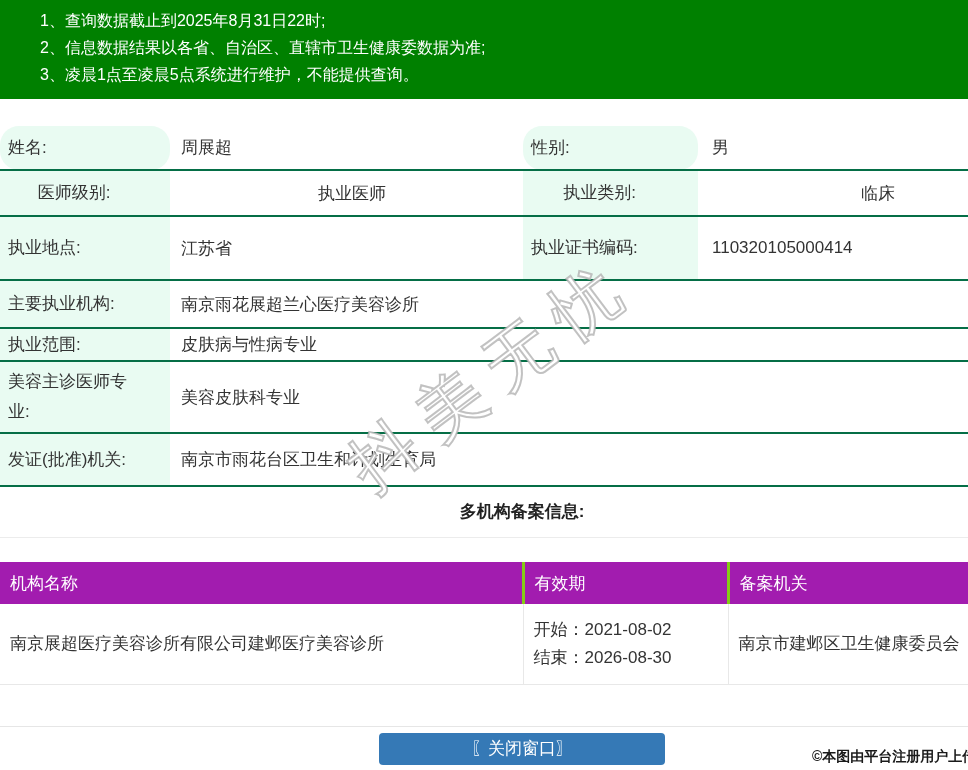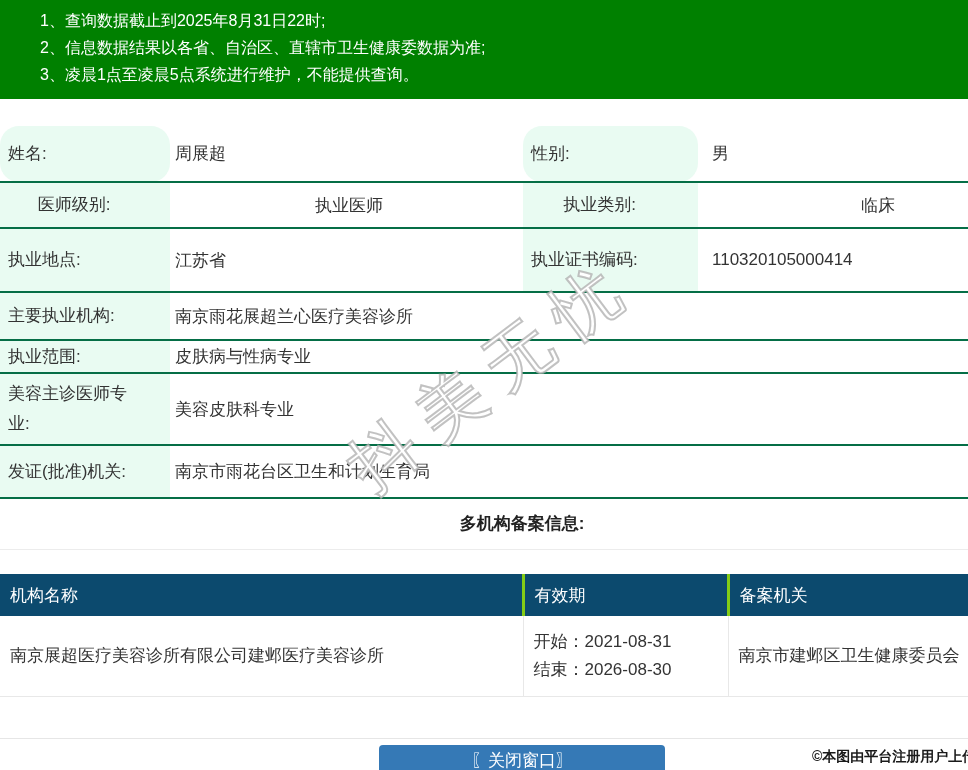--- a/index.html
+++ b/index.html
@@ -16,33 +16,33 @@
   .gap1 { height:27px; }
   .gap2 { height:24px; }
   .gap3 { height:41px; }
 
   
   table.info { width:1044px; border-collapse:collapse; table-layout:fixed;
     font-size:17px; color:#333; }
   table.info td { vertical-align:middle; }
   table.info tr { border-bottom:2px solid #056e46; }
   td.lbl { background:#e9fbf2; padding:0 30px 0 8px; line-height:30px; }
-  td.val { padding-left:5px; }
+  td.val { padding-left:11px; }
   td.val2 { padding-left:14px; }
-  tr.r1 td { height:56px;border-radius:19px; } tr.r2 td { height:46px;text-align:center; } tr.r3 td { height:64px; }
+  tr.r1 td { height:44px;border-radius:19px; } tr.r2 td { height:46px;text-align:center; } tr.r3 td { height:64px; }
   tr.r4 td { height:48px; } tr.r5 td { height:33px; } tr.r6 td { height:72px; }
   tr.r7 td { height:53px; }
 
   
   .section-title { height:51px; line-height:50px; text-align:center;
     font-size:17px; font-weight:bold; color:#222; border-bottom:1px solid #ececec; }
 
   
   table.filing { width:1044px; border-collapse:collapse; table-layout:fixed; font-size:17px; }
-  table.filing th { background:#0c4a6e; color:#fff; font-weight:normal; text-align:left;
+  table.filing th { background:#a21caf; color:#fff; font-weight:normal; text-align:left;
     height:42px; padding-left:10px; }
   table.filing th + th { border-left:3px solid #84cc16; }
   table.filing td { height:80px; vertical-align:middle; color:#333;
     border-bottom:1px solid #e8e8e8; padding-left:10px; }
   table.filing td + td { border-left:1px solid #e8e8e8; }
   .validity div { line-height:28px; }
   td.authority { padding-left:12px; white-space:nowrap; overflow:hidden; }
   td.orgname { white-space:nowrap; overflow:hidden; }
 
   
@@ -133,21 +133,21 @@
       </colgroup>
     <tbody>
         <tr>
       <th>机构名称</th>
       <th>有效期</th>
       <th>备案机关</th>
     </tr>
     <tr>
       <td class="orgname">南京展超医疗美容诊所有限公司建邺医疗美容诊所</td>
       <td class="validity">
-        <div>开始：2021-08-31</div>
+        <div>开始：2021-08-02</div>
         <div>结束：2026-08-30</div>
       </td>
       <td class="authority">南京市建邺区卫生健康委员会</td>
     </tr>
   </tbody>
     </table>
 
   <div class="gap3"></div>
 
   <div class="footer-bar">

